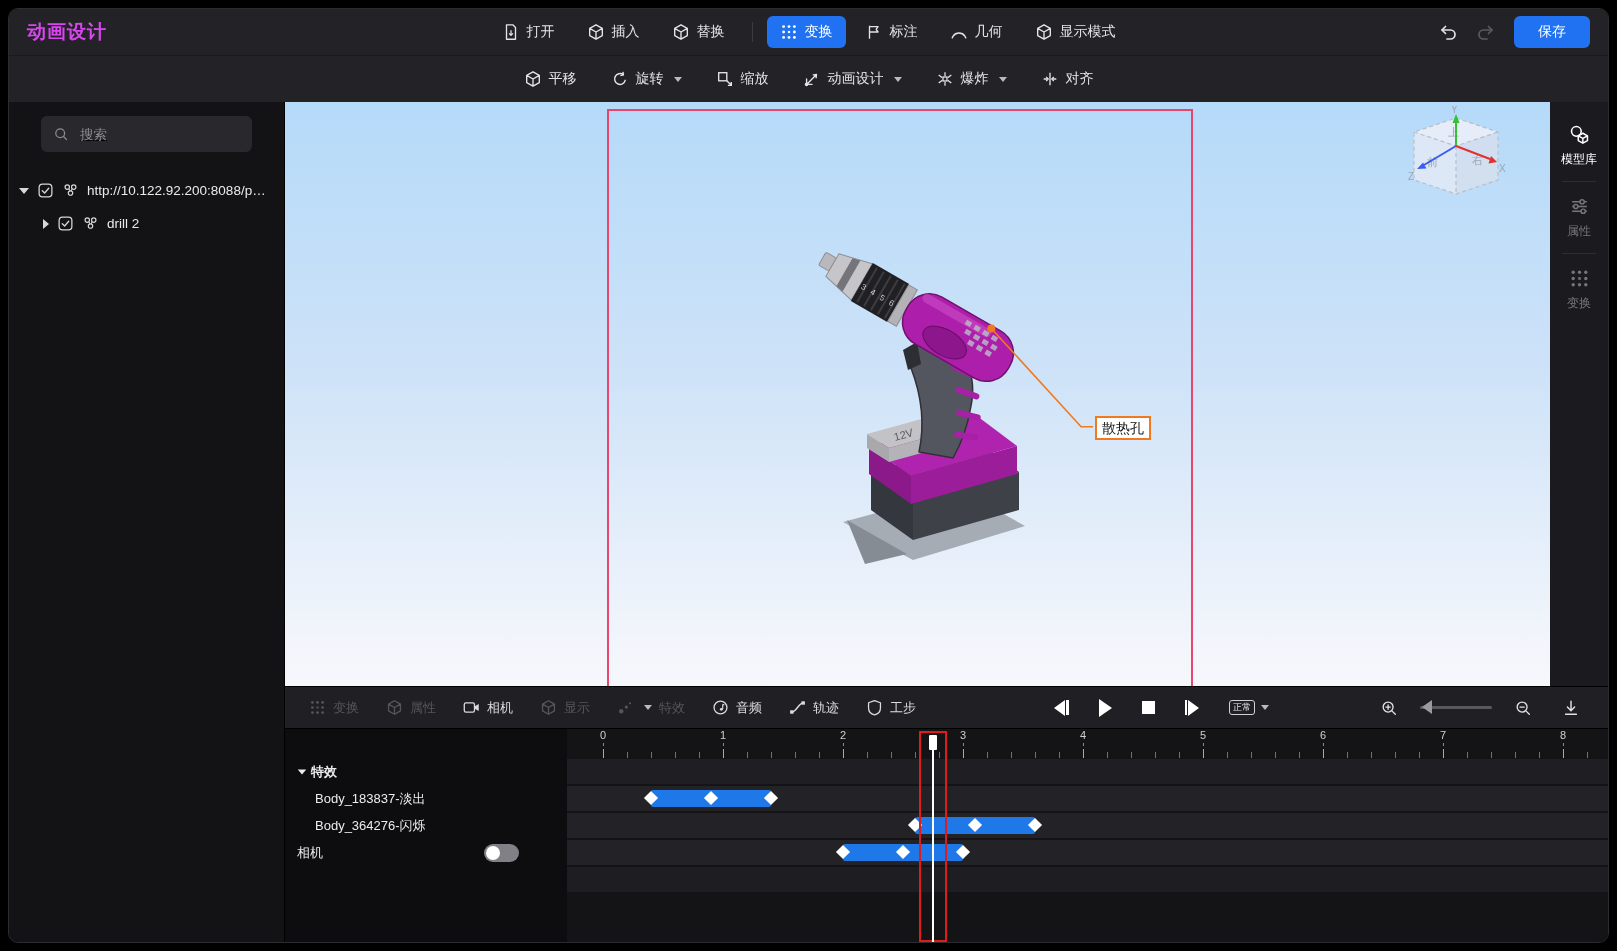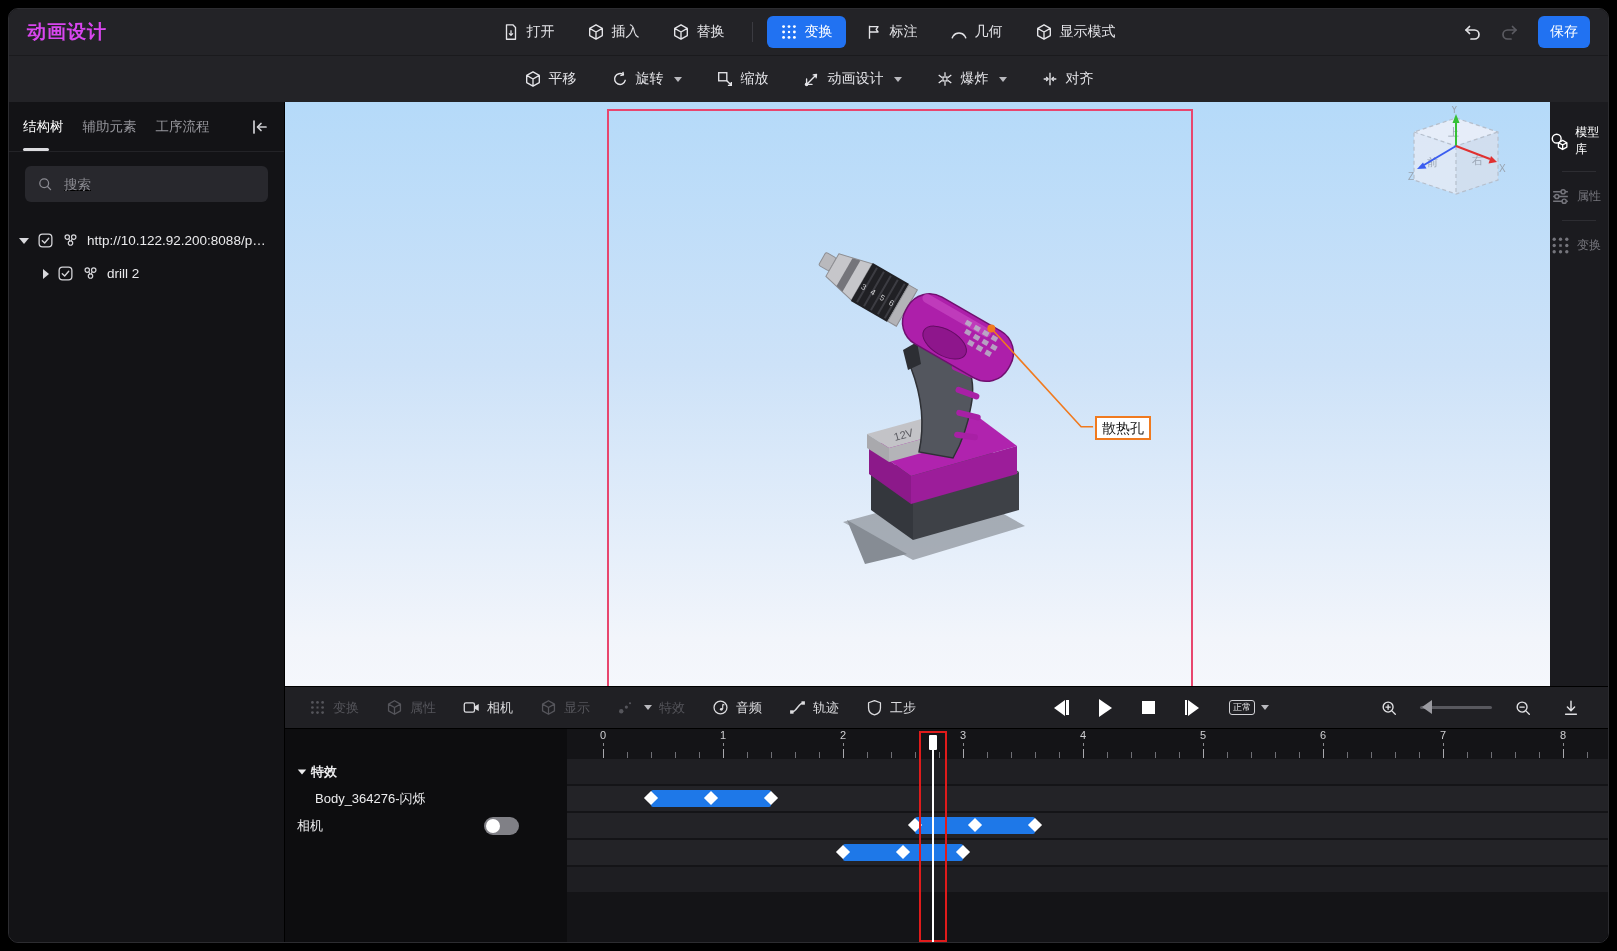--- a/index.html
+++ b/index.html
@@ -11,32 +11,32 @@
   .titlebar{height:46px;background:#232327;display:flex;align-items:center;padding:0 18px;position:relative;flex:none;}
   .app-title{font-size:19px;font-weight:bold;color:#d946ef;letter-spacing:1px;}
   .center-menu{position:absolute;left:50%;top:0;height:100%;transform:translateX(-50%);display:flex;align-items:center;gap:6px;}
   .tbtn{display:flex;align-items:center;gap:7px;color:#e4e4e8;font-size:14px;padding:7px 13px;border-radius:6px;cursor:default;white-space:nowrap;}
   .tbtn .ic{width:18px;height:18px;flex:none;}
   .tbtn.active{background:#2172f2;color:#fff;}
   .vdiv{width:1px;height:20px;background:#3b3b41;margin:0 8px;}
   .right-menu{margin-left:auto;display:flex;align-items:center;gap:18px;}
   .hist-ic{width:20px;height:20px;color:#e2e2e5;}
   .hist-ic.dim{color:#5b5b61;}
-  .save-btn{background:#2172f2;color:#fff;font-size:14px;padding:7px 12px;border-radius:6px;}
+  .save-btn{background:#2172f2;color:#fff;font-size:14px;padding:7px 24px;border-radius:6px;}
   .subbar{height:46px;background:#232327;border-top:1px solid #1a1a1d;display:flex;align-items:center;justify-content:center;gap:8px;flex:none;}
   .dd{width:0;height:0;border-left:4px solid transparent;border-right:4px solid transparent;border-top:5px solid #b9b9be;margin-left:3px;}
   
   .content{flex:1;display:flex;min-height:0;}
   .sidebar{width:275px;flex:none;background:#131316;border-right:1px solid #000;display:flex;flex-direction:column;}
   .side-tabs{display:flex;align-items:center;height:49px;padding:0 14px;gap:19px;border-bottom:1px solid #232327;flex:none;}
   .side-tab{font-size:13.5px;color:#97979d;position:relative;height:100%;display:flex;align-items:center;}
   .side-tab.active{color:#fff;}
   .side-tab.active::after{content:"";position:absolute;left:0;bottom:0;width:26px;height:3px;background:#dcdcdf;border-radius:2px;}
   .collapse-btn{margin-left:auto;width:20px;height:20px;color:#cfcfd3;}
-  .searchbox{margin:14px 16px;background:#28282d;border-radius:6px;height:36px;display:flex;align-items:center;gap:9px;padding:0 12px;flex:none;text-decoration:underline;}
+  .searchbox{margin:14px 32px;background:#28282d;border-radius:6px;height:36px;display:flex;align-items:center;gap:9px;padding:0 12px;flex:none;text-decoration:underline;}
   .searchbox .ic{width:16px;height:16px;color:#8b8b92;flex:none;}
   .search-input{background:transparent;border:none;outline:none;color:#c9c9cd;font-size:13.5px;width:100%;font-family:inherit;}
   .search-input::placeholder{color:#8b8b92;}
   .tree{padding:8px 10px;}
   .tree-row{display:flex;align-items:center;gap:8px;height:33px;color:#eaeaec;font-size:13.5px;}
   .tree-row.lvl1{padding-left:24px;}
   .caret-down{width:0;height:0;border-left:5px solid transparent;border-right:5px solid transparent;border-top:6px solid #d8d8dc;flex:none;}
   .caret-right{width:0;height:0;border-top:5px solid transparent;border-bottom:5px solid transparent;border-left:6px solid #d8d8dc;flex:none;}
   .tree-ic{width:17px;height:17px;color:#d5d5d9;flex:none;}
   .tree-label{white-space:nowrap;overflow:hidden;text-overflow:ellipsis;max-width:180px;}
@@ -44,21 +44,21 @@
   .stage-row{flex:1;display:flex;min-height:0;}
   .viewport{flex:1;position:relative;overflow:hidden;background:linear-gradient(180deg,#b5daf9 0%,#cde2f8 45%,#f2f5fb 92%,#f5f7fc 100%);}
   .sel-rect{position:absolute;left:322px;top:7px;width:582px;height:577px;border:2px solid #e8466e;}
   .vp-overlay{position:absolute;inset:0;width:100%;height:100%;}
   .anno-label{position:absolute;left:810px;top:314px;background:#fff;border:2px solid #f07a1f;color:#141414;
               font-size:14px;line-height:20px;padding:0 5px;white-space:nowrap;}
   .viewcube{position:absolute;top:4px;right:34px;width:120px;height:108px;}
   .drill{position:absolute;left:528px;top:108px;width:215px;height:355px;}
   
   .rail{width:58px;flex:none;background:#1b1b1f;display:flex;flex-direction:column;align-items:center;padding-top:12px;}
-  .rail-item{display:flex;align-items:center;gap:6px;padding:10px 0 9px;color:#75757c;font-size:12px;width:100%;}
+  .rail-item{display:flex;flex-direction:column;align-items:center;gap:6px;padding:10px 0 9px;color:#75757c;font-size:12px;width:100%;}
   .rail-item .ic{width:21px;height:21px;}
   .rail-item.active{color:#fff;}
   .rail-div{width:34px;height:1px;background:#2d2d32;margin:4px 0;}
   
   .timeline{height:255px;flex:none;background:#101013;border-top:1px solid #000;display:flex;flex-direction:column;}
   .tl-tabs{height:37px;background:#0d0d10;display:flex;align-items:stretch;flex:none;}
   .tl-tab{width:112px;background:#232327;color:#fff;font-size:13px;display:flex;align-items:center;justify-content:center;}
   .tl-add{width:58px;color:#d6d6da;font-size:19px;display:flex;align-items:center;justify-content:center;}
   .tl-toolbar{height:41px;background:#202024;display:flex;align-items:center;padding:0 24px 0 24px;flex:none;border-bottom:1px solid #000;}
   .tl-tool{display:flex;align-items:center;gap:7px;font-size:13px;color:#dcdcdf;margin-right:27px;white-space:nowrap;}
@@ -352,30 +352,20 @@
             <use href="#s-align"></use>
           </svg>
         </span>
         <span>对齐</span>
       </div>
   </div>
 
   <div class="content">
 
     <div class="sidebar">
-      <div class="side-tabs">
-        <div class="side-tab active">结构树</div>
-        <div class="side-tab">辅助元素</div>
-        <div class="side-tab">工序流程</div>
-        <span class="ic collapse-btn">
-            <svg viewBox="0 0 20 20">
-              <use href="#s-collapse"></use>
-            </svg>
-          </span>
-      </div>
       <div class="searchbox">
         <span class="ic">
             <svg viewBox="0 0 20 20">
               <use href="#s-search"></use>
             </svg>
           </span>
         <input class="search-input" placeholder="搜索" style="">
       </div>
       <div class="tree">
         <div class="tree-row">
@@ -629,20 +619,21 @@
                 </svg>
               </span>
           </div>
         </div>
         <div class="tl-body">
           <div class="tl-labels">
             <div class="lbl-row group">
                 <span class="caret-down"></span>
                 <span>特效</span>
               </div>
+            <div class="lbl-row indent">Body_183837-淡出</div>
             <div class="lbl-row indent">Body_364276-闪烁</div>
             <div class="lbl-row">
                 <span>相机</span>
               <span class="toggle">
                   <span class="tknob"></span>
                 </span>
             </div>
           </div>
           <div class="tl-lane">
             <div class="ruler">

